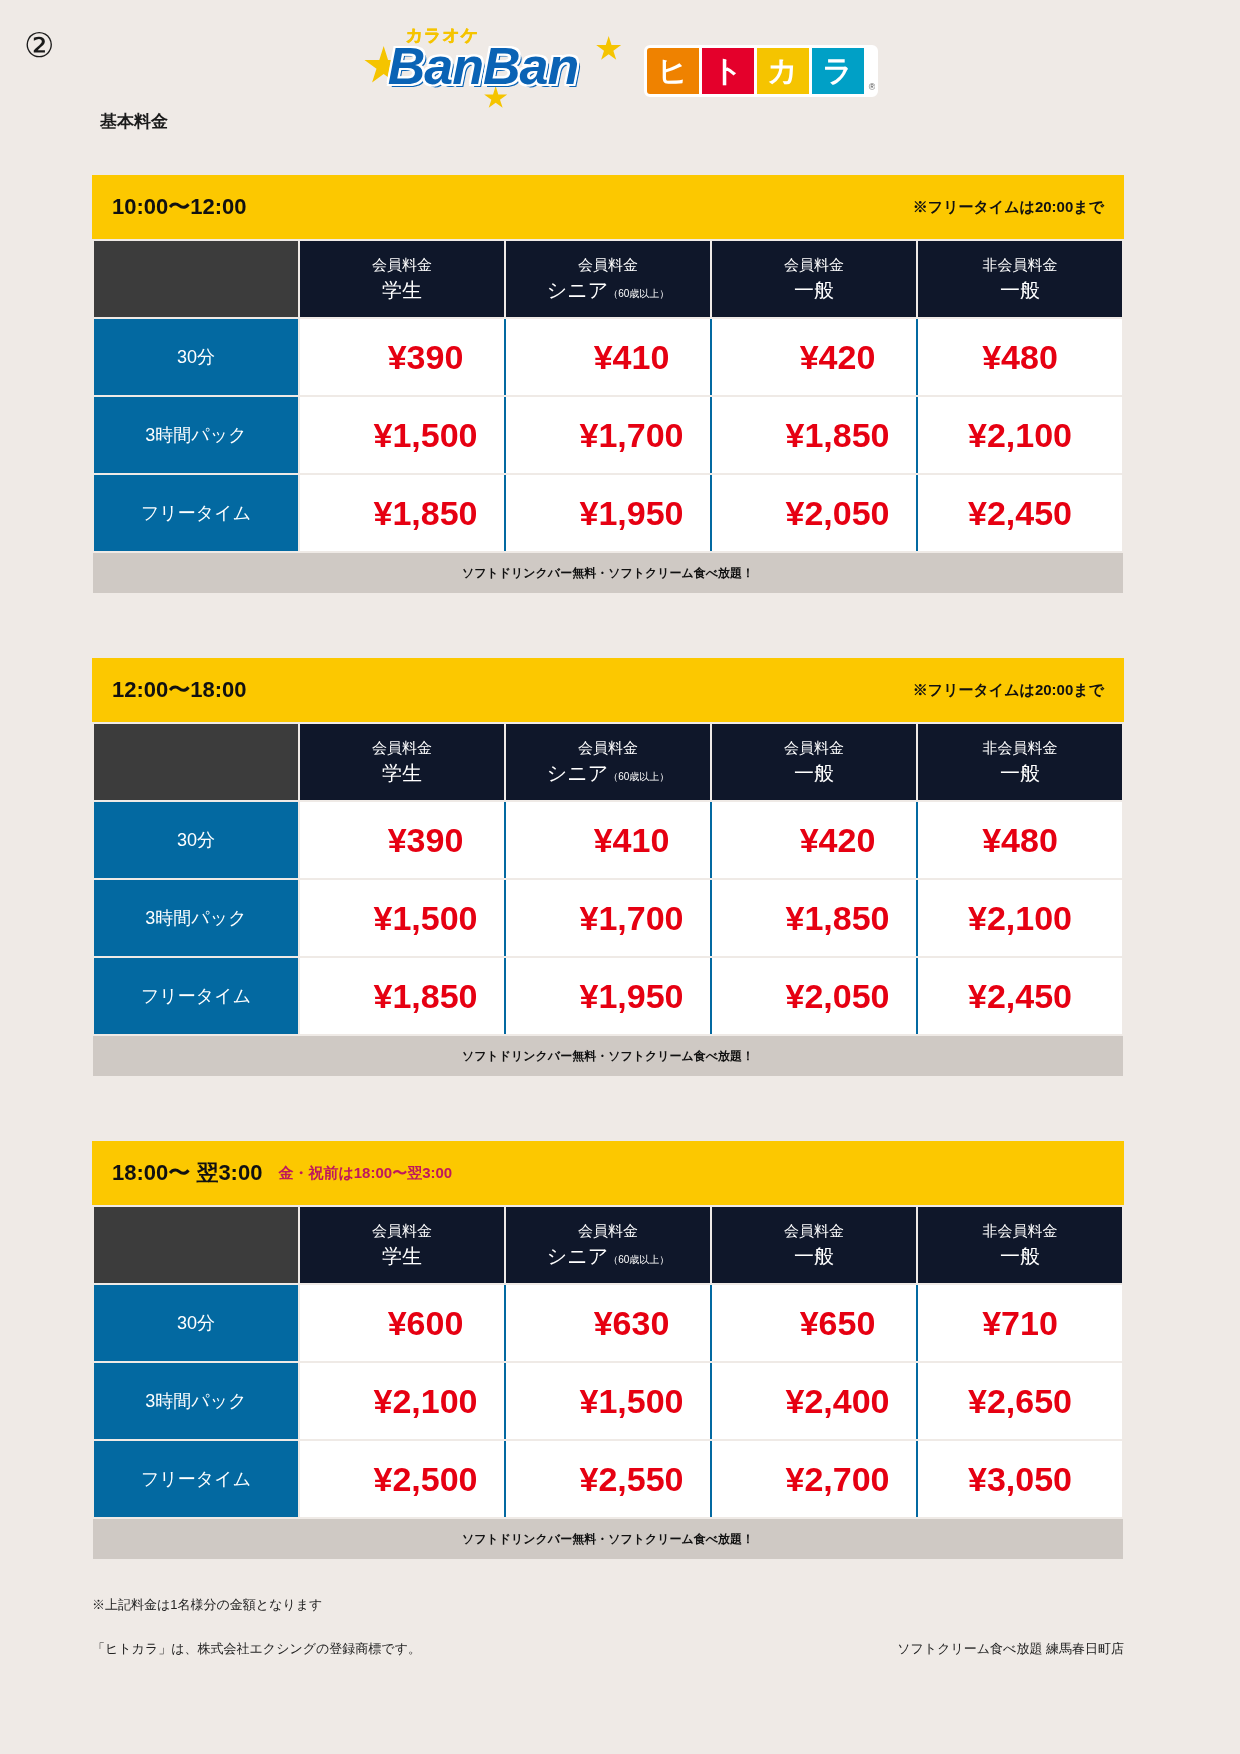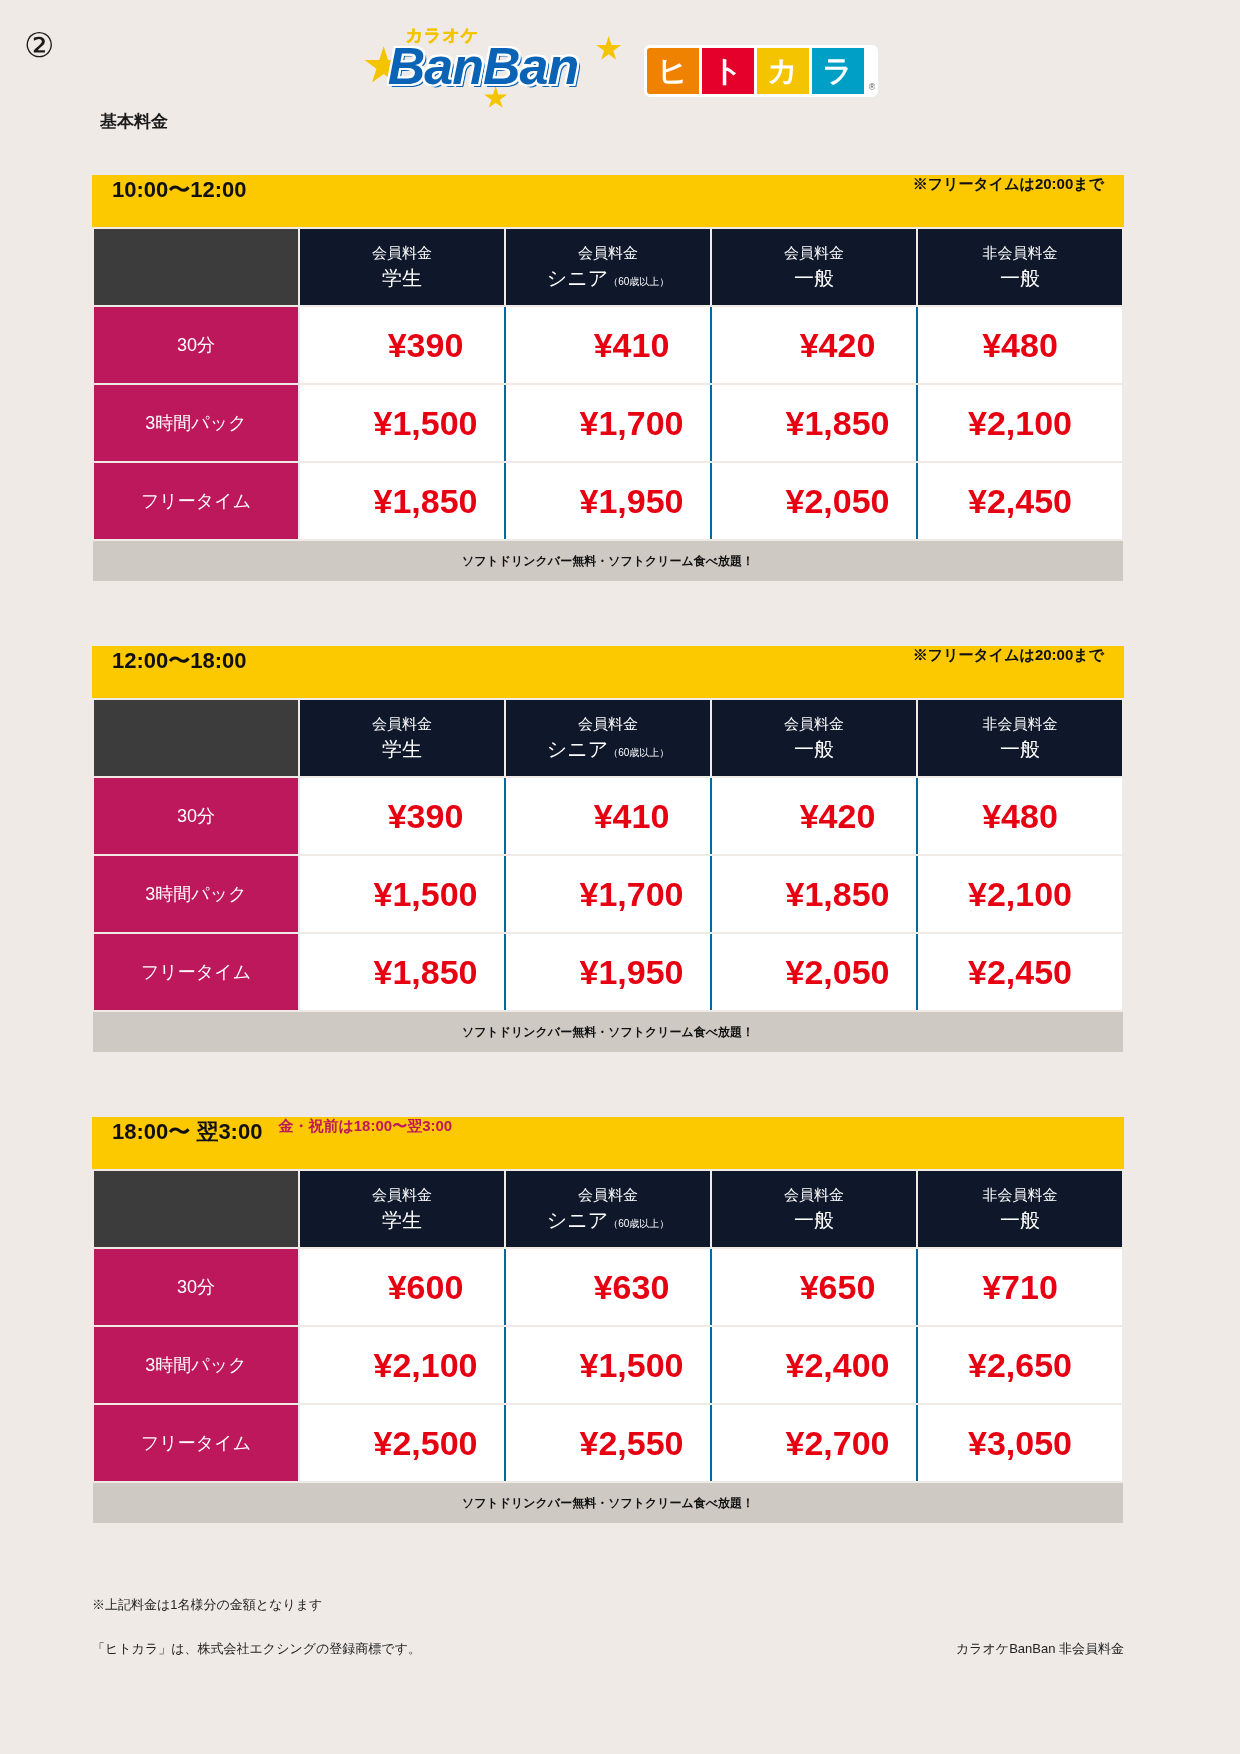--- a/index.html
+++ b/index.html
@@ -123,23 +123,24 @@
     position: absolute;
     left: 92px;
     top: 175px;
     width: 1032px;
   }
   .price-block {
     margin-bottom: 63px;
   }
   .block-header {
     background: #fcc800;
-    height: 52px;
+    height: 64px;
     display: flex;
-    padding: 0 20px;
+    align-items: center;
+    padding: 8px 20px;
     box-sizing: border-box;
   }
   .block-time {
     font-size: 22px;
     font-weight: bold;
     color: #111111;
     letter-spacing: 0px;
   }
   .block-sub {
     font-size: 15px;
@@ -180,21 +181,21 @@
     line-height: 1.5;
   }
   .ch-bottom {
     font-size: 20px;
     line-height: 1.4;
   }
   .ch-bottom .small {
     font-size: 10px;
   }
   td.row-head {
-    background: #be185d;
+    background: #0369a1;
     color: #ffffff;
     font-size: 18px;
     text-align: center;
     height: 76px;
     vertical-align: middle;
     border-left: none;
   }
   td.price-cell {
     background: #ffffff;
     color: #e60012;
@@ -426,15 +427,15 @@
     </tbody>
       </table>
   </div>
 
 </div>
 
 <div class="footnotes">
   <div class="fn-line1">※上記料金は1名様分の金額となります</div>
   <div class="fn-row">
     <span>「ヒトカラ」は、株式会社エクシングの登録商標です。</span>
-    <span>カラオケBanBan 非会員料金</span>
+    <span>ソフトクリーム食べ放題 練馬春日町店</span>
   </div>
 </div>
 
 </body></html>

